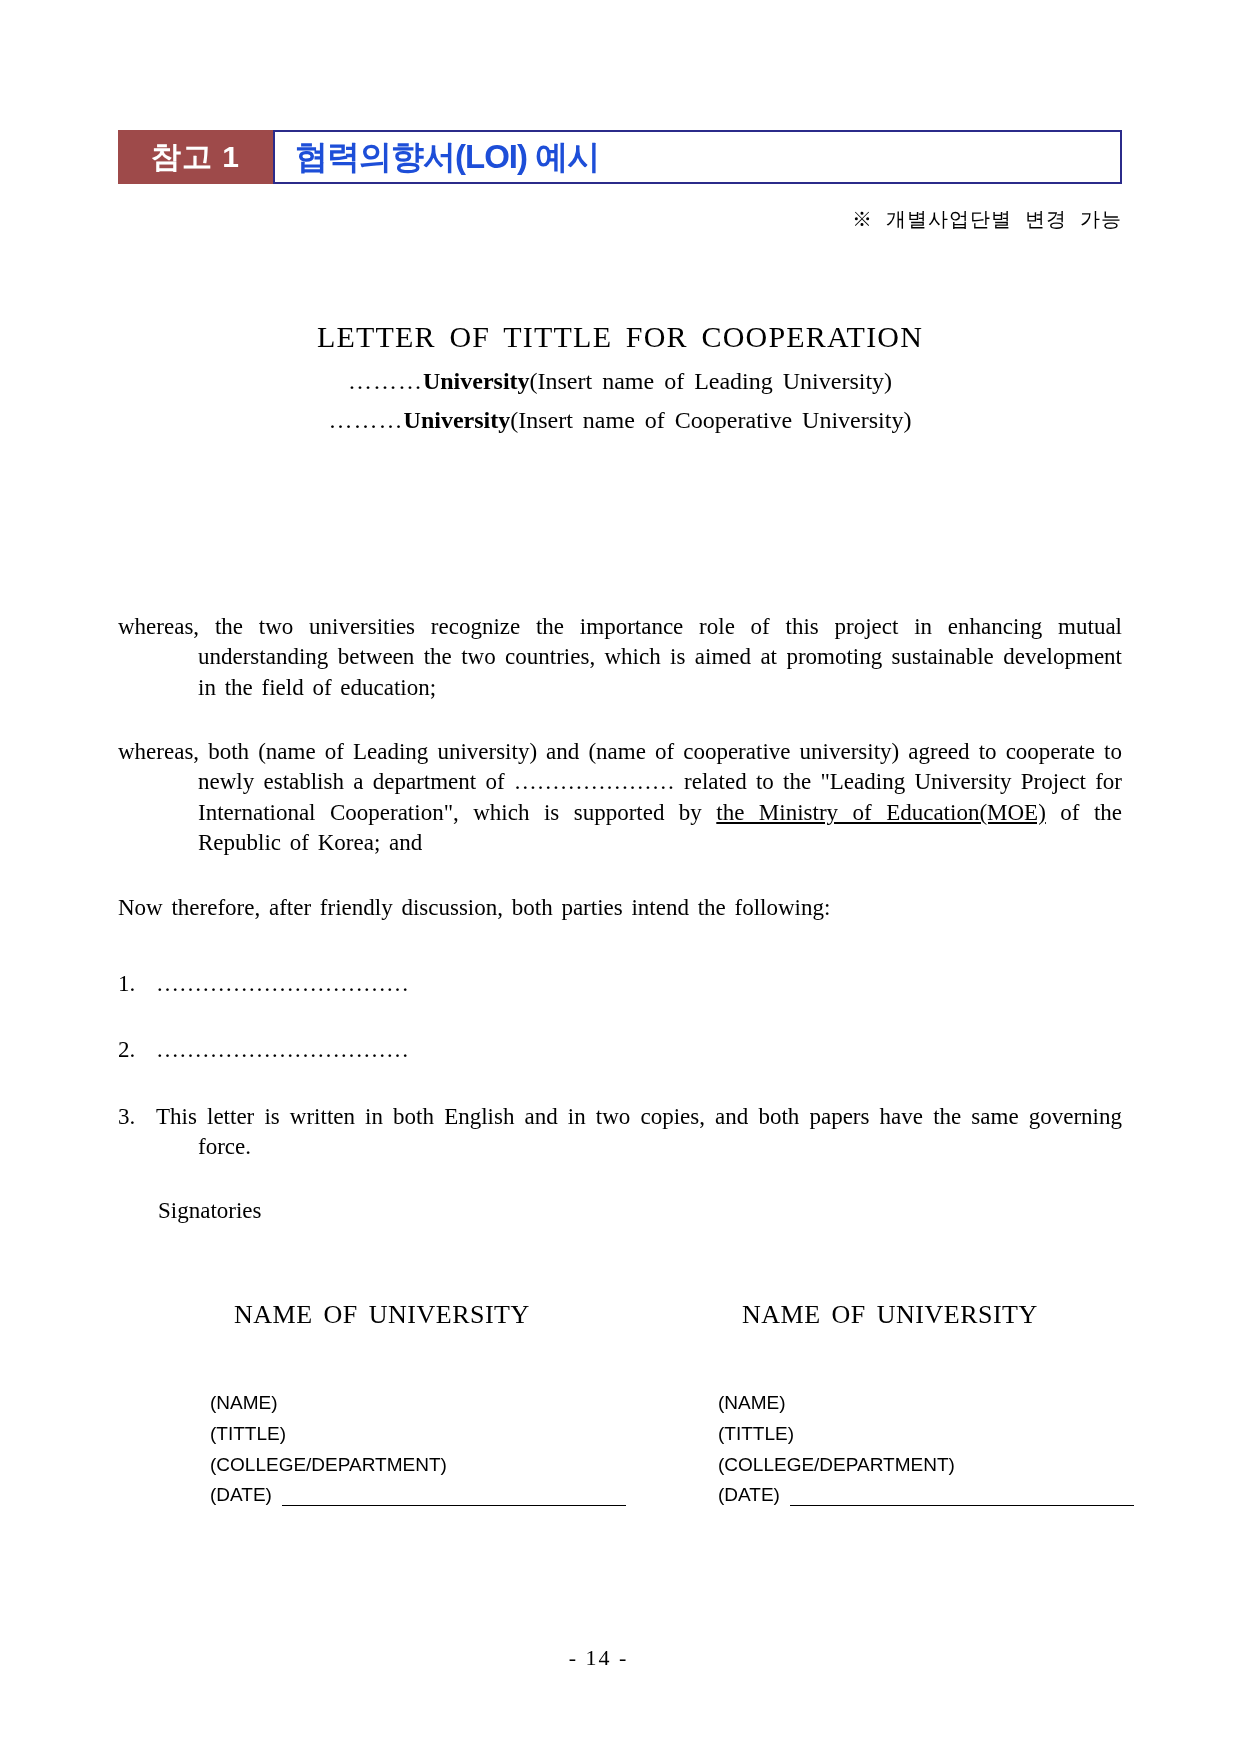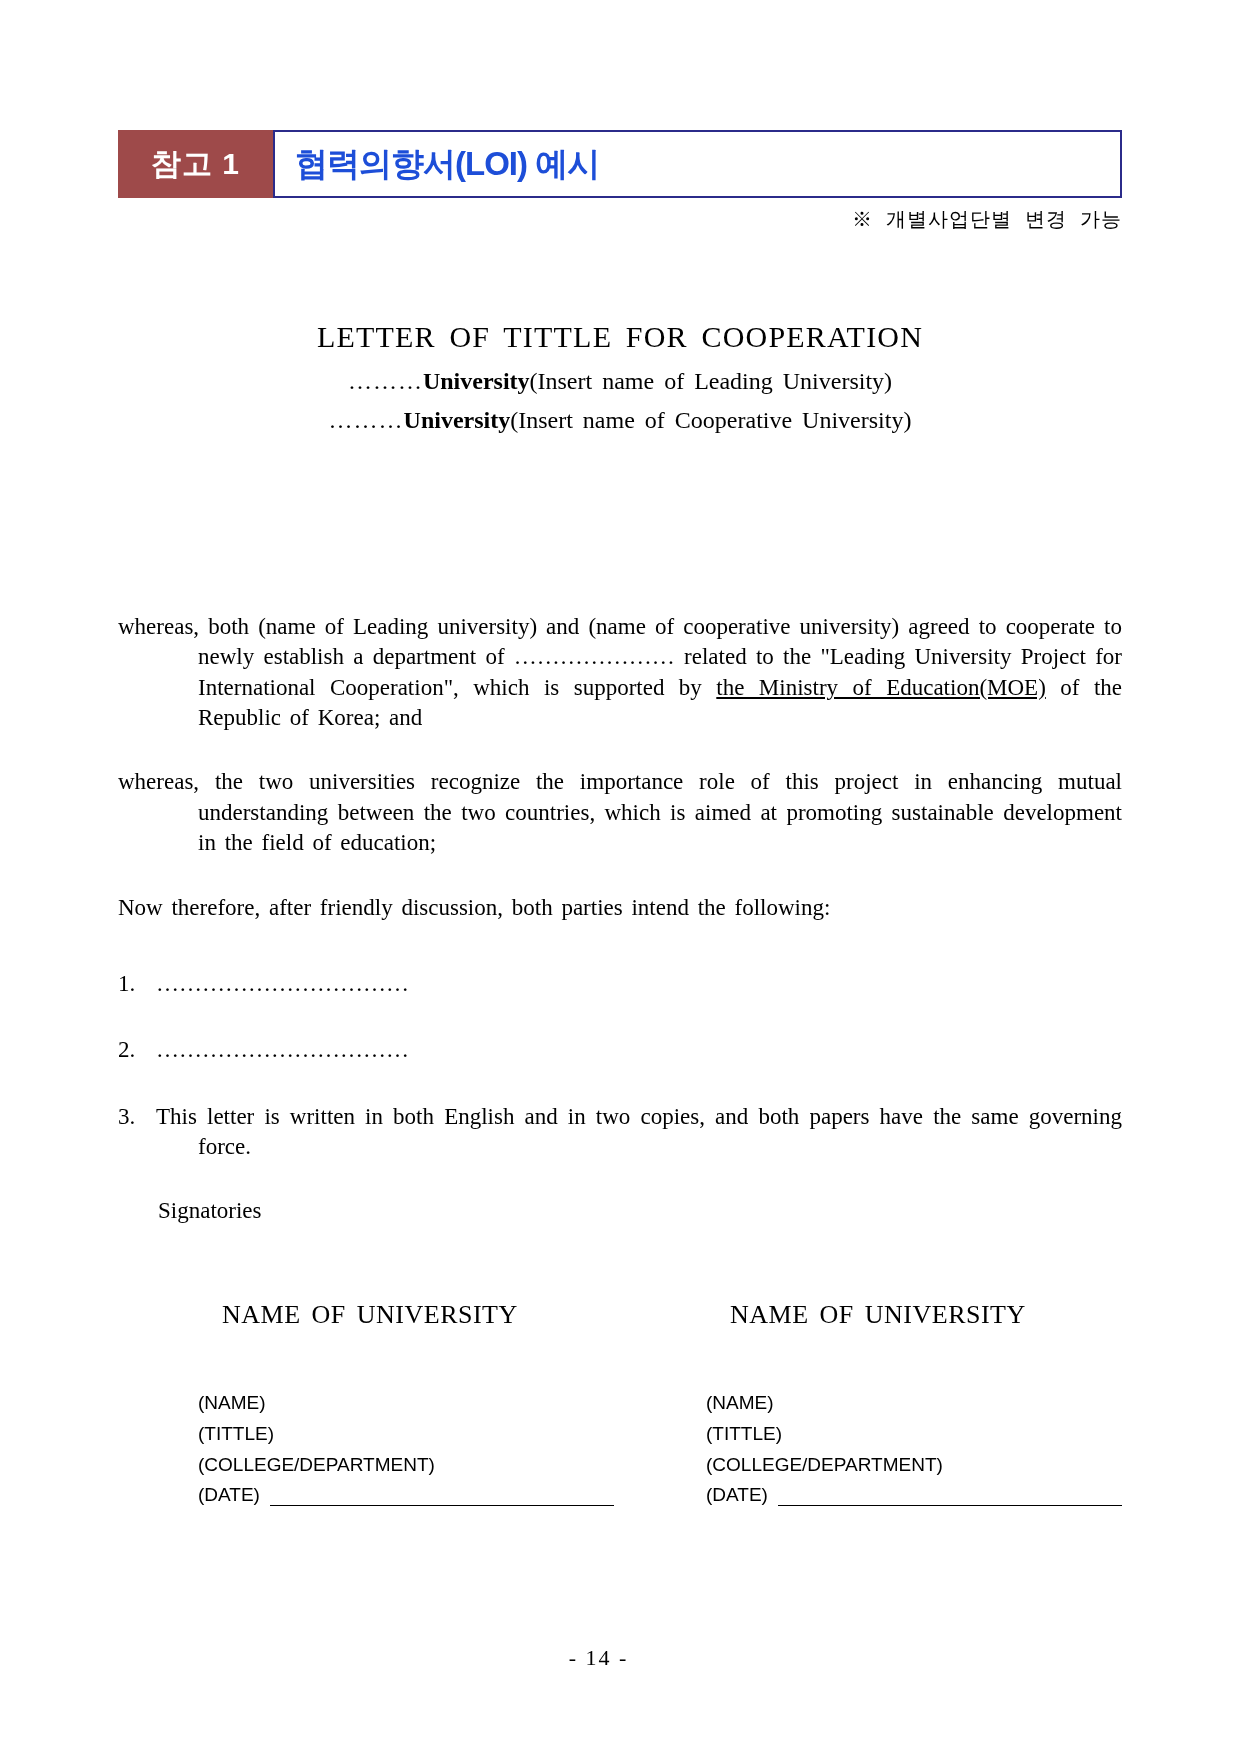--- a/index.html
+++ b/index.html
@@ -24,21 +24,21 @@
     padding: 0;
     box-sizing: border-box;
   }
 
   
   .header-row {
     position: absolute;
     left: 118px;
     top: 130px;
     width: 1004px;
-    height: 68px;
+    height: 54px;
     display: flex;
     align-items: stretch;
   }
   .header-tag {
     width: 155px;
     background: #9e4a4a;
     color: #ffffff;
     display: flex;
     align-items: center;
     justify-content: center;
@@ -149,21 +149,21 @@
 
   .signatories {
     margin-top: 20px;
     margin-left: 40px;
     font-size: 23px;
   }
 
   
   .sig-row {
     position: absolute;
-    left: 118px;
+    left: 130px;
     top: 1300px;
     width: 1004px;
     display: flex;
     gap: 12px;
   }
   .sig-col {
     width: 430px;
     margin-left: 80px;
   }
   .sig-col:first-child { margin-left: 80px; }
@@ -224,25 +224,25 @@
       <span class="dots">………</span><span class="uni">University</span><span>(Insert name of Leading University)</span>
     </div>
     <div class="doc-party">
       <span class="dots">………</span><span class="uni">University</span><span>(Insert name of Cooperative University)</span>
     </div>
   </div>
 
   <div class="body-wrap">
 
     <p class="para">
+      <span class="lead">whereas,</span><span> the two universities recognize the importance role of this project in enhancing mutual understanding between the two countries, which is aimed at promoting sustainable development in the field of education;</span>
+    </p>
+
+    <p class="para">
       <span class="lead">whereas,</span><span> both (name of Leading university) and (name of cooperative university) agreed to cooperate to newly establish a department of ………………… related to the "Leading University Project for International Cooperation", which is supported by </span><u>the Ministry of Education(MOE)</u><span> of the Republic of Korea; and</span>
-    </p>
-
-    <p class="para">
-      <span class="lead">whereas,</span><span> the two universities recognize the importance role of this project in enhancing mutual understanding between the two countries, which is aimed at promoting sustainable development in the field of education;</span>
     </p>
 
     <p class="plain">Now therefore, after friendly discussion, both parties intend the following:</p>
 
     <div class="numlist">
       <div class="numitem">
         <span class="num">1.</span><span class="dots">……………………………</span>
       </div>
       <div class="numitem">
         <span class="num">2.</span><span class="dots">……………………………</span>

